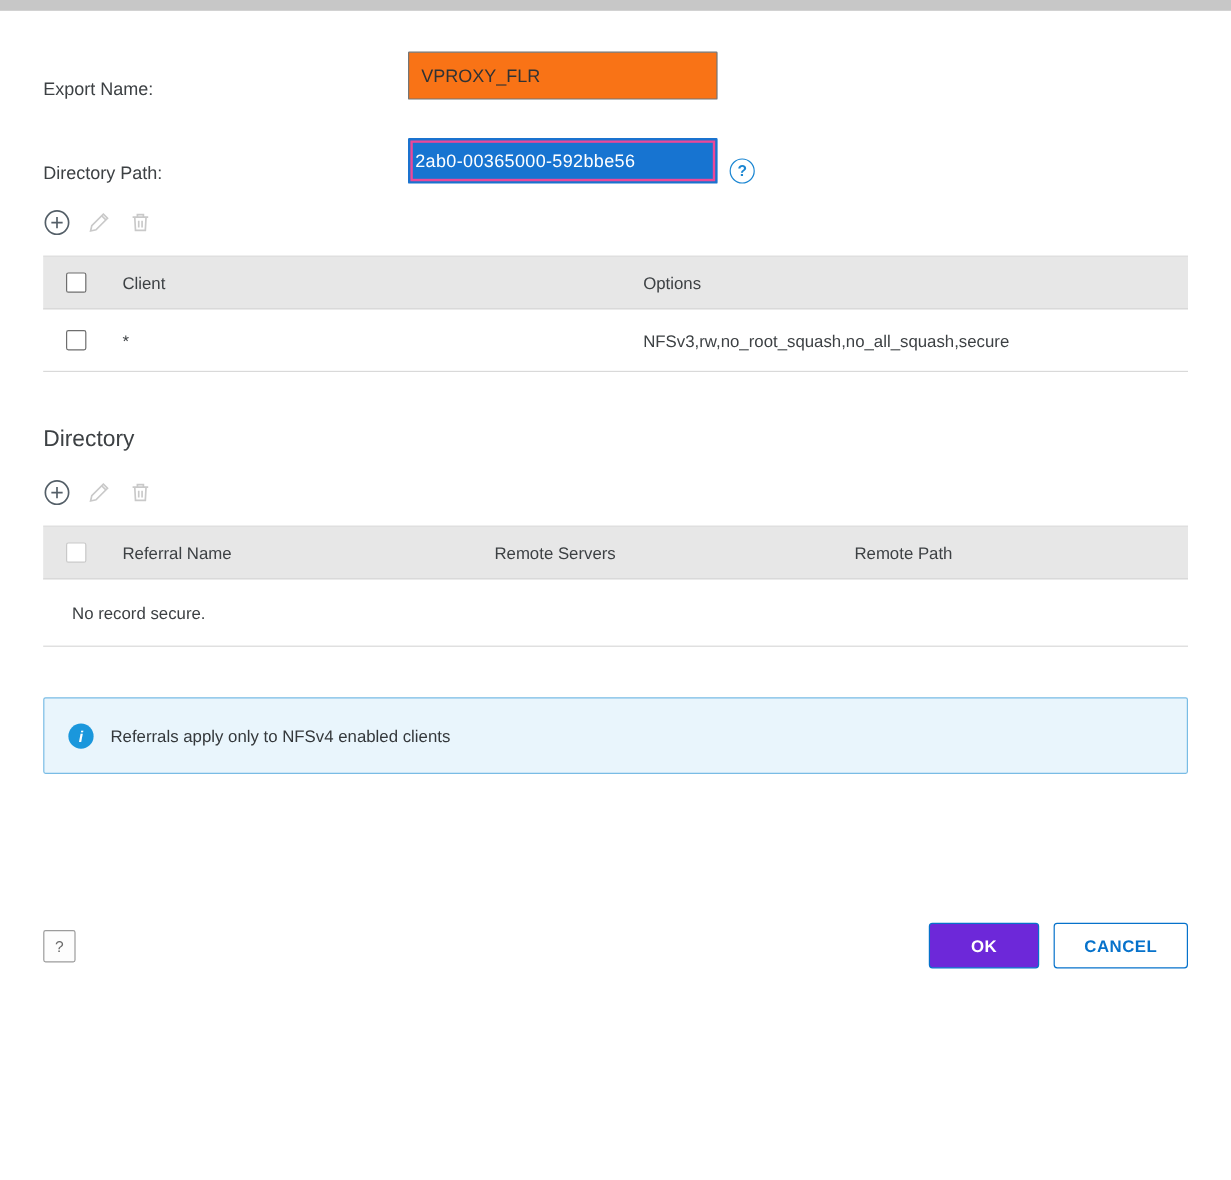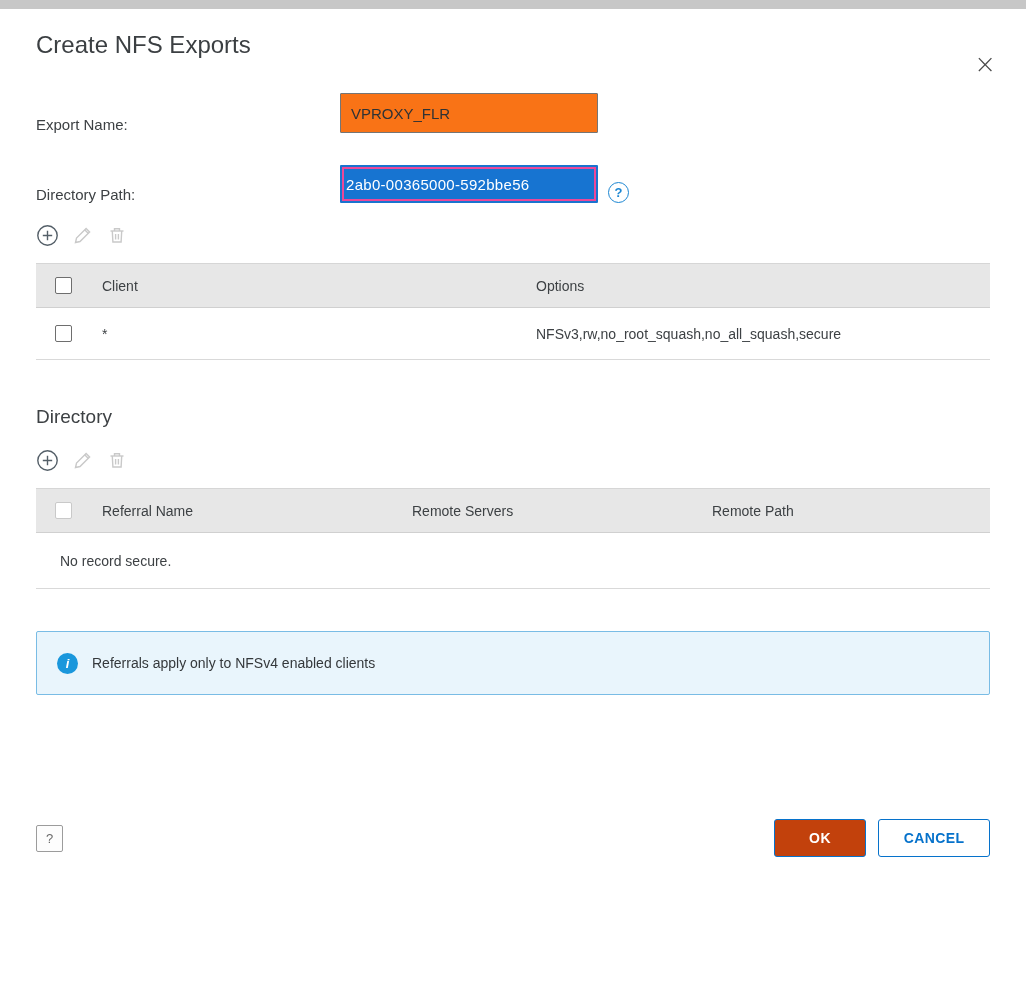--- a/index.html
+++ b/index.html
@@ -114,36 +114,32 @@
     display:flex; align-items:center; justify-content:center;
     cursor:pointer;
   }
   .footer-spacer { flex:1; }
   .btn {
     height:38px; border-radius:3px; font-size:14px; font-weight:bold;
     letter-spacing:0.4px; cursor:pointer;
     font-family:"Liberation Sans", sans-serif;
     display:flex; align-items:center; justify-content:center;
   }
-  .btn-ok { width:92px; background:#c2410c; color:#ffffff; border:1px solid #0672cb; }
+  .btn-ok { width:92px; background:#6d28d9; color:#ffffff; border:1px solid #0672cb; }
   .btn-cancel { width:112px; margin-left:12px; background:#ffffff; color:#0672cb; border:1px solid #0672cb; }
 
   svg { display:block; }
 </style>
 </head>
 <body>
 
 <div class="top-strip"></div>
 
 <div class="dialog">
 
-  <div class="dialog-header">
-    <div class="dialog-title">Create NFS Exports</div>
-    <button class="close-btn">×</button>
-  </div>
 
   <div class="form-row row1">
     <div class="form-label">Export Name:</div>
     <input class="text-input" type="text" value="VPROXY_FLR" style="">
   </div>
 
   <div class="form-row row2">
     <div class="form-label">Directory Path:</div>
     <div class="fake-input">
       <span class="selected-text">2ab0-00365000-592bbe56</span>

